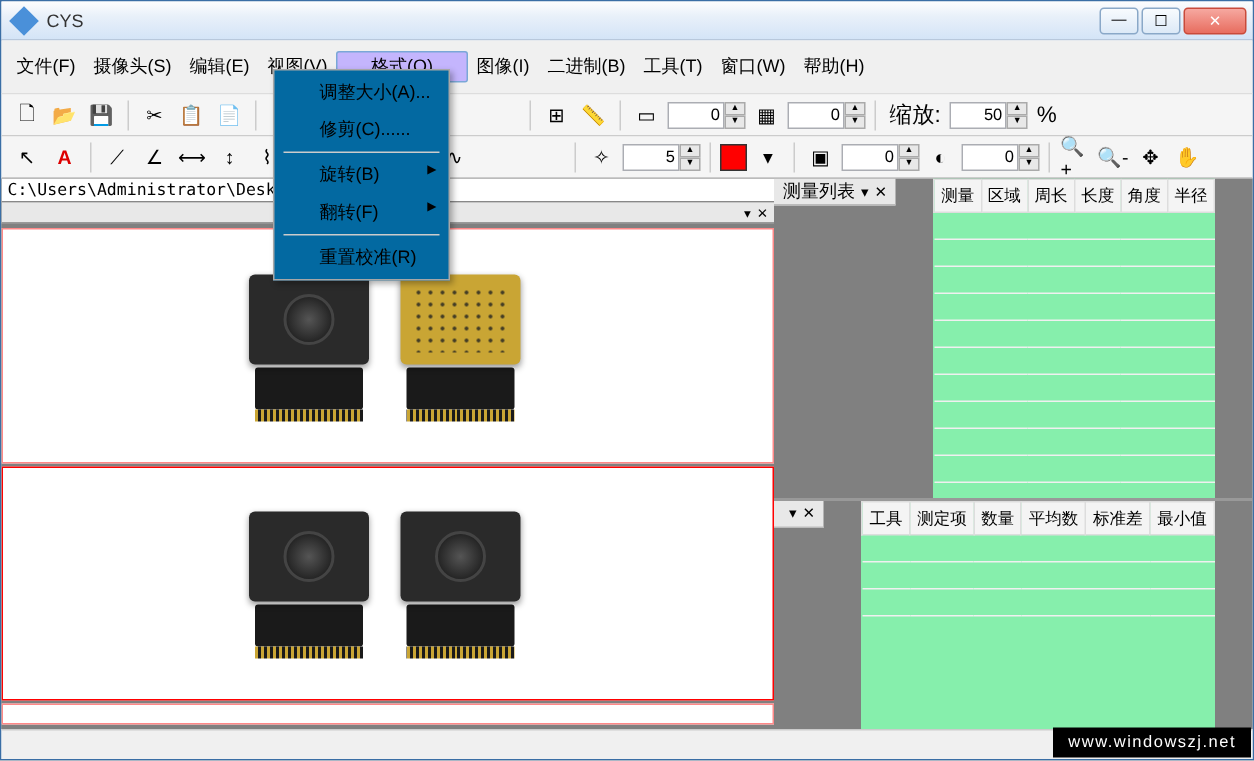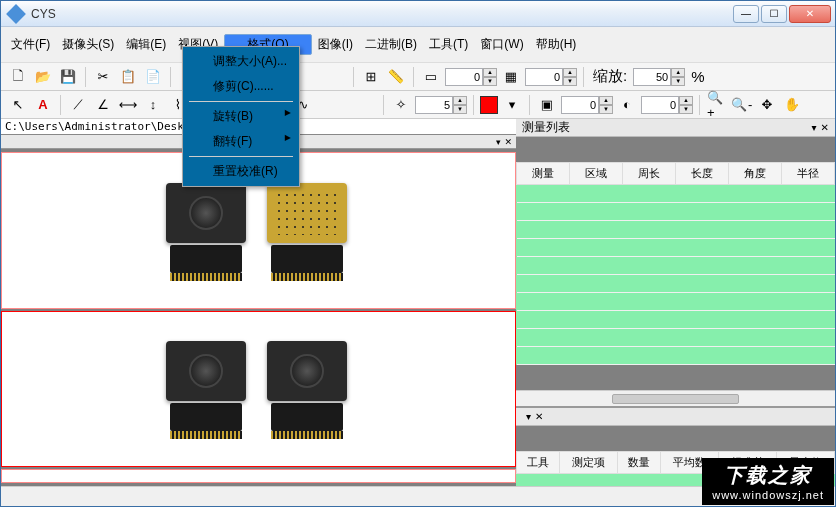--- a/index.html
+++ b/index.html
@@ -9,21 +9,21 @@
 
 .titlebar { height: 26px; background: linear-gradient(#fdfdfe, #e8f0f9 40%, #d4e4f7); display: flex; align-items: center; padding: 0 4px; border-bottom: 1px solid #b8c8dc; }
 .titlebar .app-icon { width: 14px; height: 14px; background: #4a90d9; transform: rotate(45deg); margin: 0 4px; }
 .titlebar .title { font-size: 12px; color: #333; flex: 1; margin-left: 4px; }
 .win-btns { display: flex; gap: 2px; }
 .win-btn { width: 26px; height: 18px; border: 1px solid #8aa8c8; border-radius: 3px; background: linear-gradient(#f8fbfe, #dce9f7); display: flex; align-items: center; justify-content: center; font-size: 10px; cursor: pointer; }
 .win-btn.close { background: linear-gradient(#f6a8a0, #e86d5f); color: #fff; border-color: #c94a3a; width: 42px; }
 
 .menubar { height: 36px; background: #f0f0f0; display: flex; align-items: center; padding: 0 4px; font-size: 12px; border-bottom: 1px solid #ddd; }
 .menu-item { padding: 2px 6px; cursor: pointer; }
-.menu-item.active { background: #3b82f6; border: 1px solid #7aa7d7; border-radius: 2px; padding: 1px 22px; }
+.menu-item.active { background: #c4b5fd; border: 1px solid #7aa7d7; border-radius: 2px; padding: 1px 22px; }
 
 .dropdown { position: absolute; top: 46px; left: 182px; background: #0369a1; border: 1px solid #a7a7a7; box-shadow: 2px 2px 4px rgba(0,0,0,0.3); z-index: 100; width: 118px; padding: 2px; }
 .dd-item { padding: 4px 18px 4px 28px; font-size: 12px; cursor: pointer; white-space: nowrap; position: relative; }
 .dd-item.has-sub::after { content: "▶"; position: absolute; right: 6px; font-size: 8px; }
 .dd-sep { height: 1px; background: #ccc; margin: 2px 4px; }
 
 .toolbar-row { height: 28px; background: #f5f5f5; border-bottom: 1px solid #ccc; display: flex; align-items: center; padding: 0 6px; gap: 3px; }
 .tool-btn { width: 22px; height: 22px; display: flex; align-items: center; justify-content: center; cursor: pointer; font-size: 13px; border: 1px solid transparent; }
 .tool-sep { width: 1px; height: 20px; background: #ccc; margin: 0 3px; }
 .spinner { display: flex; align-items: center; }
@@ -55,21 +55,21 @@
 .panel-title { height: 18px; background: #e8e8e8; font-size: 12px; padding: 1px 6px; border-bottom: 1px solid #bbb; display: flex; align-items: center; }
 .panel-title .flex { flex: 1; }
 .panel-title .pin { font-size: 10px; cursor: pointer; margin-left: 4px; }
 .data-table { flex: 1; background: #86efac; overflow: auto; }
 .data-table table { width: 100%; border-collapse: collapse; font-size: 11px; }
 .data-table th { background: #f4f4f4; border: 1px solid #ddd; padding: 3px 4px; font-weight: normal; text-align: center; }
 .data-table td { border-bottom: 1px solid #f0f0f0; height: 18px; }
 .scroll-x { height: 16px; background: #f0f0f0; border-top: 1px solid #ccc; position: relative; }
 .scroll-thumb { position: absolute; left: 30%; width: 40%; height: 10px; top: 3px; background: #cdcdcd; border: 1px solid #aaa; border-radius: 2px; }
 
-.panel { display: flex; flex-direction: column; gap: 25px; }
+.panel { display: flex; flex-direction: row; gap: 25px; }
 .panel.top { flex: 1.4; }
 .panel.bot { flex: 1; border-top: 2px solid #999; }
 
 .status-bar { height: 20px; background: #f0f0f0; border-top: 1px solid #ccc; }
 
 .watermark { position: absolute; right: 2px; bottom: 2px; background: #000; color: #fff; padding: 4px 10px; text-align: center; z-index: 200; }
 .watermark .wm-t { font-size: 20px; font-weight: bold; font-style: italic; letter-spacing: 2px; }
 .watermark .wm-u { font-size: 11px; letter-spacing: 1px; }
 </style>
 </head>
@@ -409,15 +409,14 @@
             <div class="scroll-thumb"></div>
           </div>
       </div>
     </div>
   </div>
 
   <div class="status-bar"></div>
 </div>
 
 <div class="watermark">
-  <div class="wm-t">下载之家</div>
   <div class="wm-u">www.windowszj.net</div>
 </div>
 
 </body></html>

